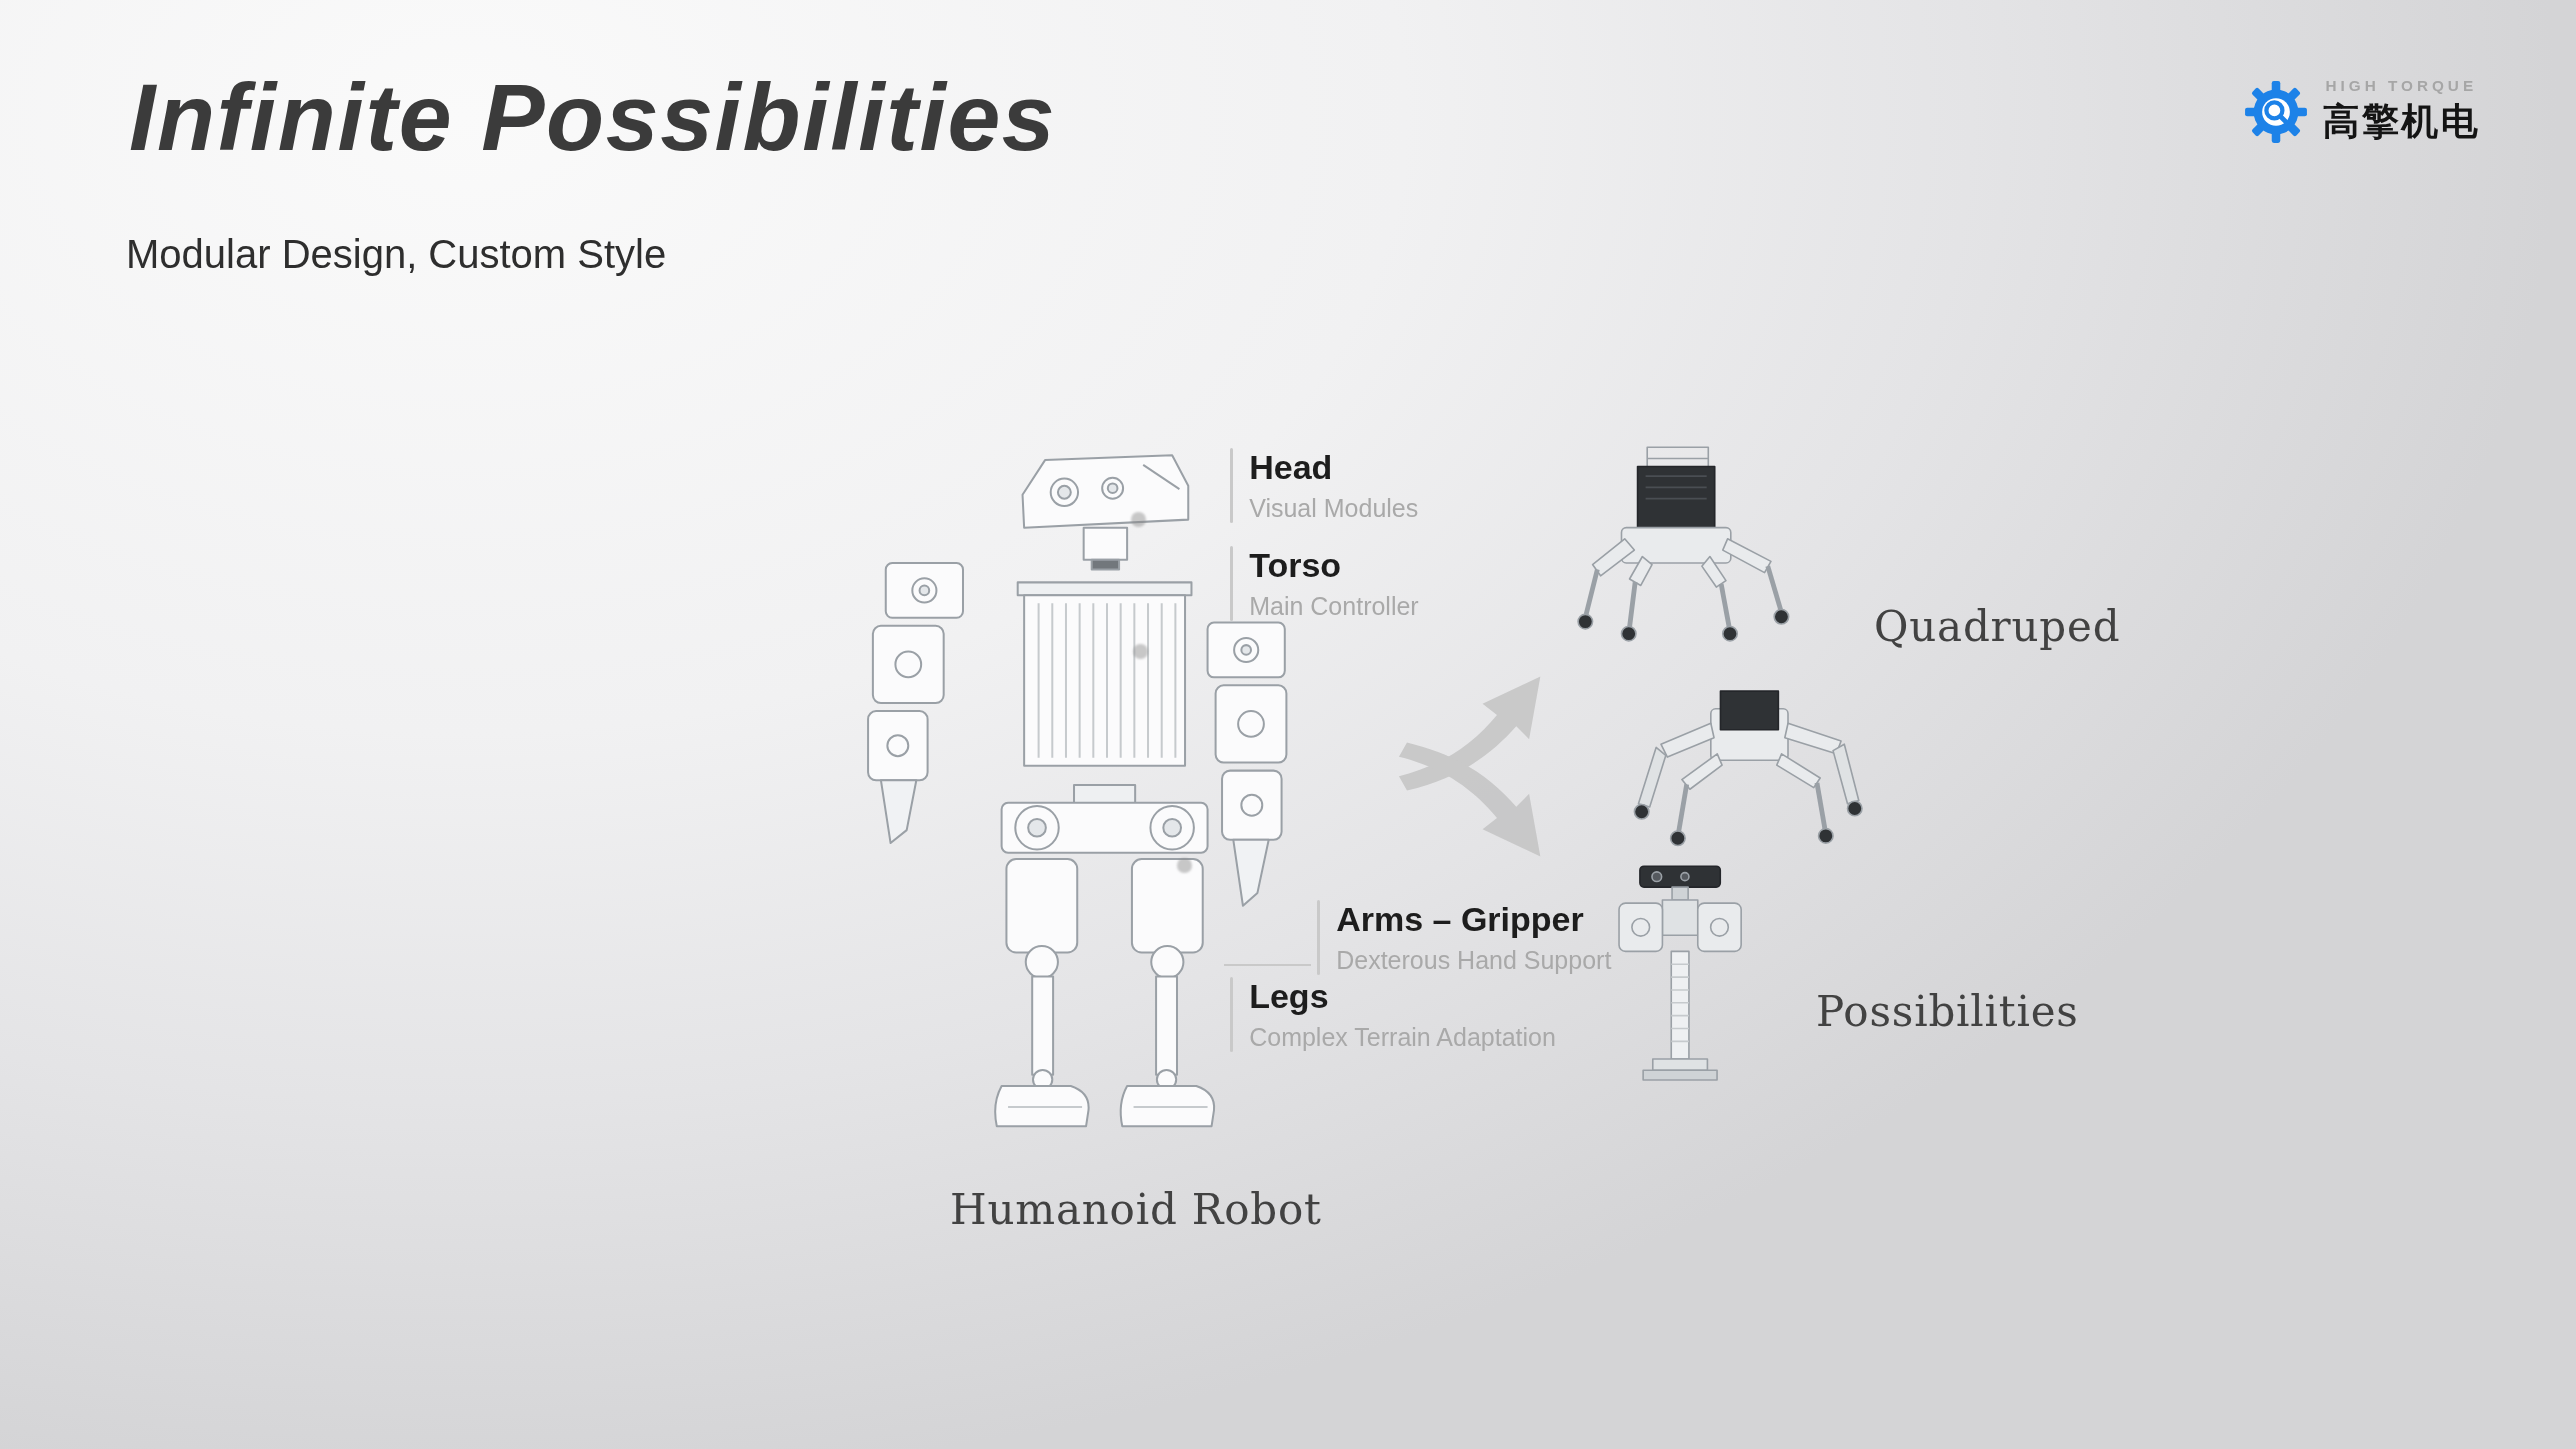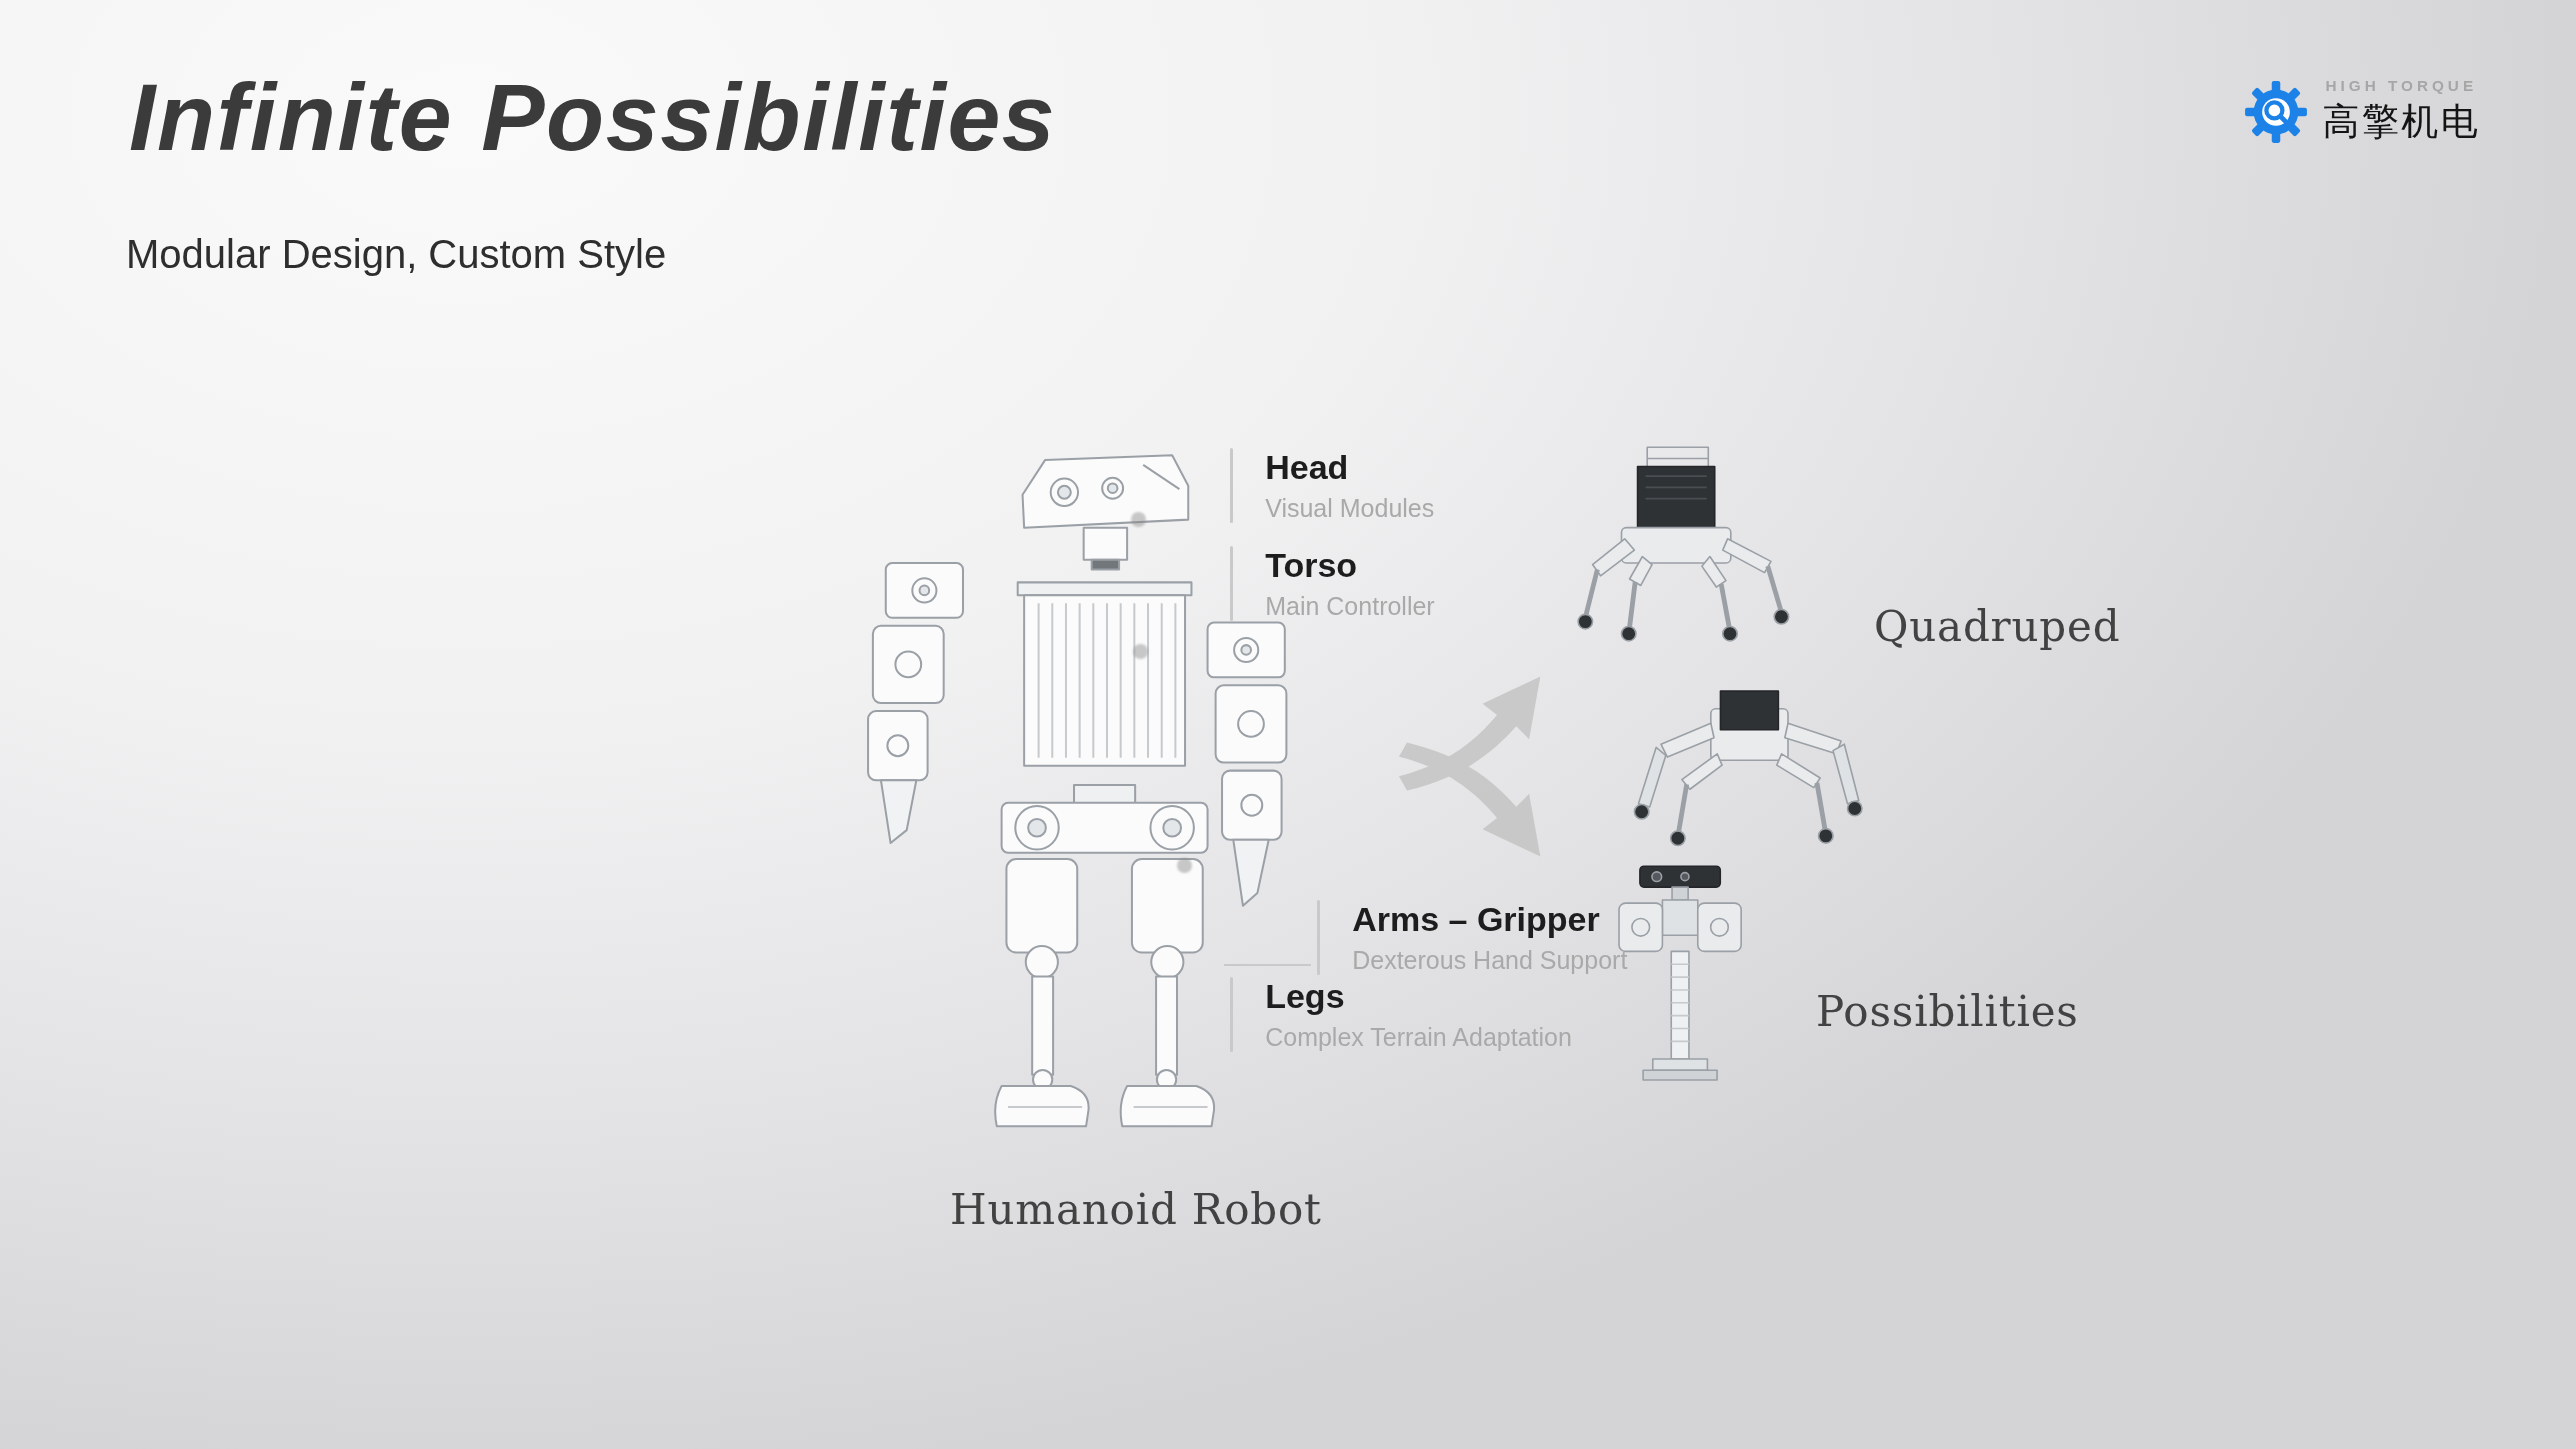--- a/index.html
+++ b/index.html
@@ -12,23 +12,23 @@
     position:absolute;left:129px;top:63px;margin:0;
     font-size:95px;font-style:italic;font-weight:600;color:#3b3b3b;letter-spacing:1.6px;
   }
   .subtitle{
     position:absolute;left:126px;top:232px;margin:0;
     font-size:40px;font-weight:500;color:#2e2e2e;
   }
   .logo{position:absolute;left:2244px;top:77px;display:flex;align-items:center;gap:14.5px;text-align:center;}
   .logo-gear{width:64px;height:64px;}
   .logo-en{font-size:15.3px;font-weight:700;color:#a6a6a6;letter-spacing:4px;}
-  .logo-cn{font-size:37px;font-weight:400;color:#141414;letter-spacing:2.4px;margin-top:1.6px;}
+  .logo-cn{font-size:37px;font-weight:700;color:#141414;letter-spacing:2.4px;margin-top:1.6px;}
   .art{position:absolute;}
-  .part-label{position:absolute;display:flex;align-items:stretch;gap:32px;}
+  .part-label{position:absolute;display:flex;align-items:stretch;gap:16px;}
   .tick{width:3.2px;background:#c9c9c9;border-radius:1.6px;min-height:69px;}
   .pname{font-size:34px;font-weight:700;color:#1d1d1d;margin-bottom:7.2px;white-space:nowrap;}
   .pdesc{font-size:25px;color:#a9a9a9;white-space:nowrap;}
   .connector-h{position:absolute;height:2.4px;background:#c9c9c9;}
   .caption{
     position:absolute;font-family:"DejaVu Serif",serif;
     font-size:42px;color:#424242;letter-spacing:0.8px;white-space:nowrap;
   }
   .caption.centered{text-align:center;}
   .dot{position:absolute;width:14.5px;height:14.5px;border-radius:50%;background:#898989;opacity:.45;filter:blur(0.8px);}

